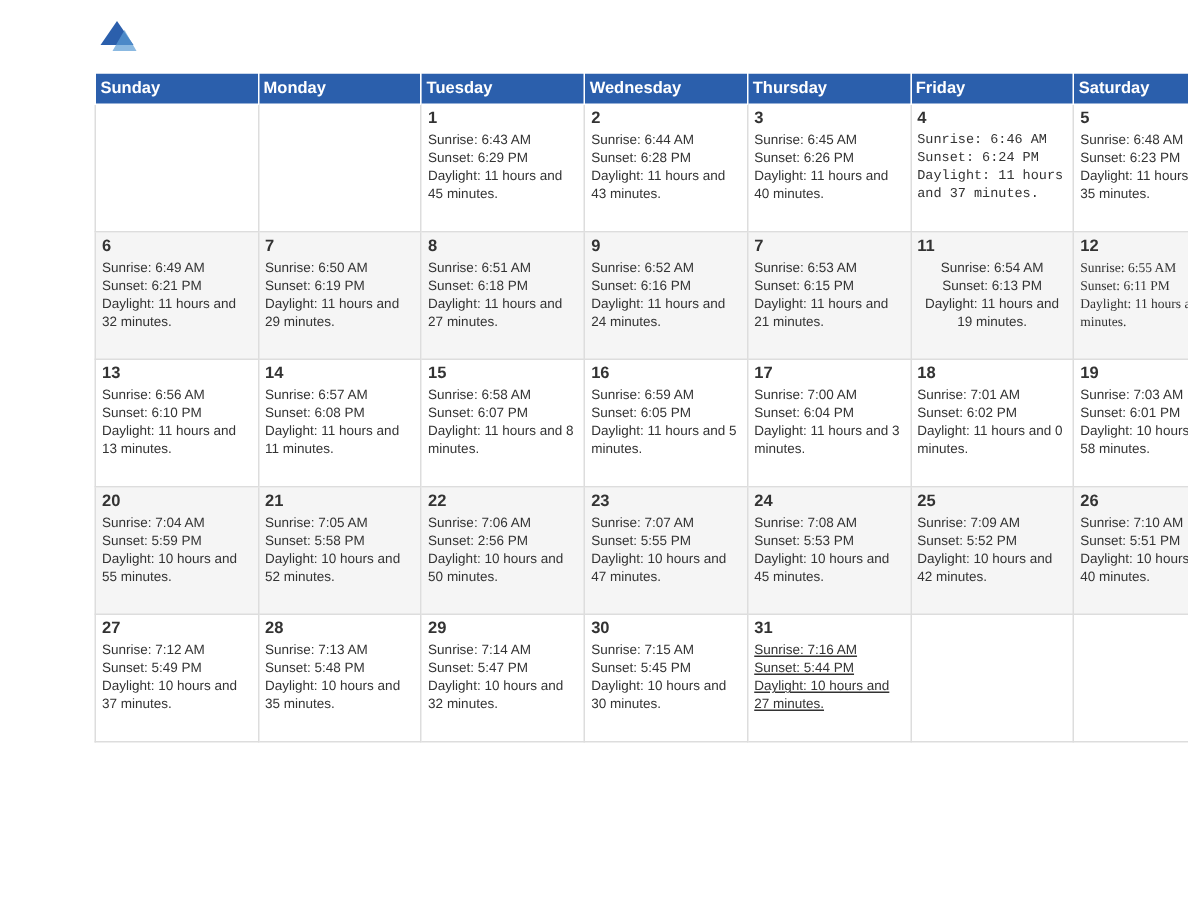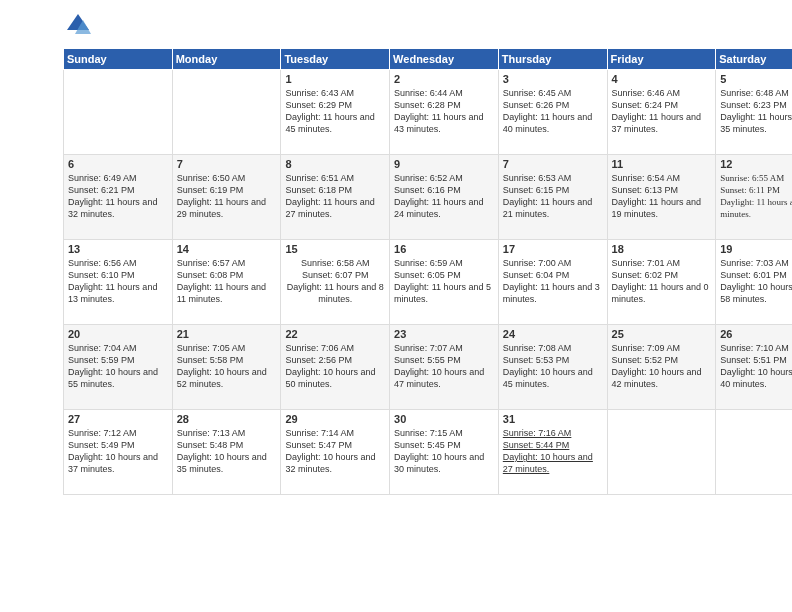--- a/index.html
+++ b/index.html
@@ -149,21 +149,21 @@
 Daylight: 11 hours and 43 minutes.</div>
           </td>
           <td>
             <span class="day-num">3</span>
             <div class="cell-text" style="white-space: pre-line;">Sunrise: 6:45 AM
 Sunset: 6:26 PM
 Daylight: 11 hours and 40 minutes.</div>
           </td>
           <td>
             <span class="day-num">4</span>
-            <div class="cell-text" style="white-space: pre-line;">Sunrise: 6:46 AM
+            <div class="cell-text" style="white-space: pre-line; font-family: Liberation Mono, monospace;">Sunrise: 6:46 AM
 Sunset: 6:24 PM
 Daylight: 11 hours and 37 minutes.</div>
           </td>
           <td>
             <span class="day-num">5</span>
             <div class="cell-text" style="white-space: pre-line;">Sunrise: 6:48 AM
 Sunset: 6:23 PM
 Daylight: 11 hours and 35 minutes.</div>
           </td>
         </tr>
@@ -193,21 +193,21 @@
 Daylight: 11 hours and 24 minutes.</div>
           </td>
           <td>
             <span class="day-num">7</span>
             <div class="cell-text" style="white-space: pre-line;">Sunrise: 6:53 AM
 Sunset: 6:15 PM
 Daylight: 11 hours and 21 minutes.</div>
           </td>
           <td>
             <span class="day-num">11</span>
-            <div class="cell-text" style="white-space: pre-line;">Sunrise: 6:54 AM
+            <div class="cell-text" style="white-space: pre-line; text-align: center;">Sunrise: 6:54 AM
 Sunset: 6:13 PM
 Daylight: 11 hours and 19 minutes.</div>
           </td>
           <td>
             <span class="day-num">12</span>
             <div class="cell-text" style="white-space: pre-line; font-family: Liberation Serif, serif;">Sunrise: 6:55 AM
 Sunset: 6:11 PM
 Daylight: 11 hours and 16 minutes.</div>
           </td>
         </tr>
@@ -219,21 +219,21 @@
 Daylight: 11 hours and 13 minutes.</div>
           </td>
           <td>
             <span class="day-num">14</span>
             <div class="cell-text" style="white-space: pre-line;">Sunrise: 6:57 AM
 Sunset: 6:08 PM
 Daylight: 11 hours and 11 minutes.</div>
           </td>
           <td>
             <span class="day-num">15</span>
-            <div class="cell-text" style="white-space: pre-line; text-align: center;">Sunrise: 6:58 AM
+            <div class="cell-text" style="white-space: pre-line;">Sunrise: 6:58 AM
 Sunset: 6:07 PM
 Daylight: 11 hours and 8 minutes.</div>
           </td>
           <td>
             <span class="day-num">16</span>
             <div class="cell-text" style="white-space: pre-line;">Sunrise: 6:59 AM
 Sunset: 6:05 PM
 Daylight: 11 hours and 5 minutes.</div>
           </td>
           <td>

